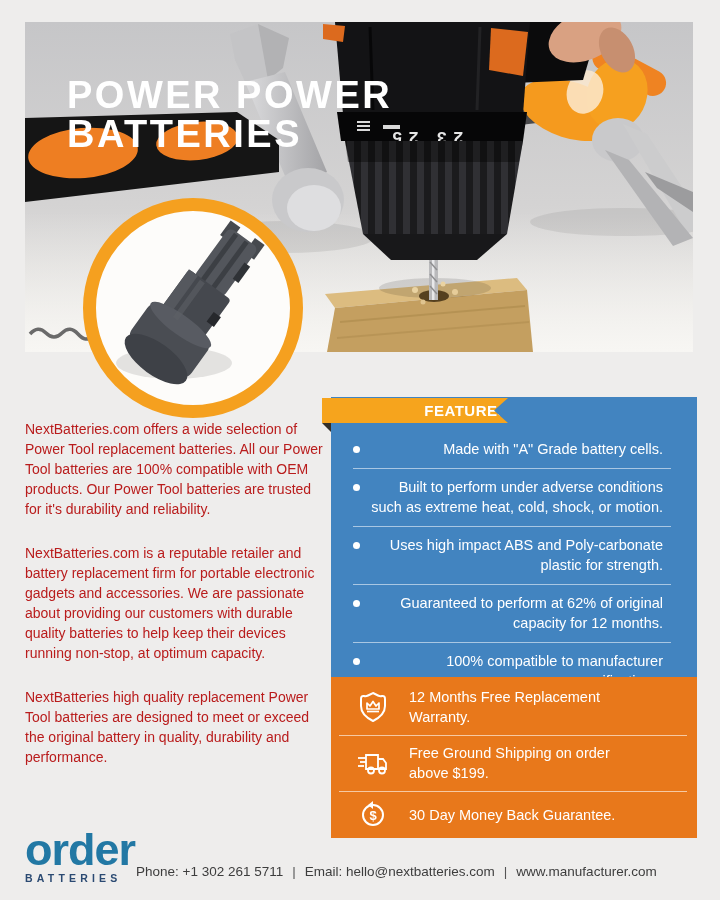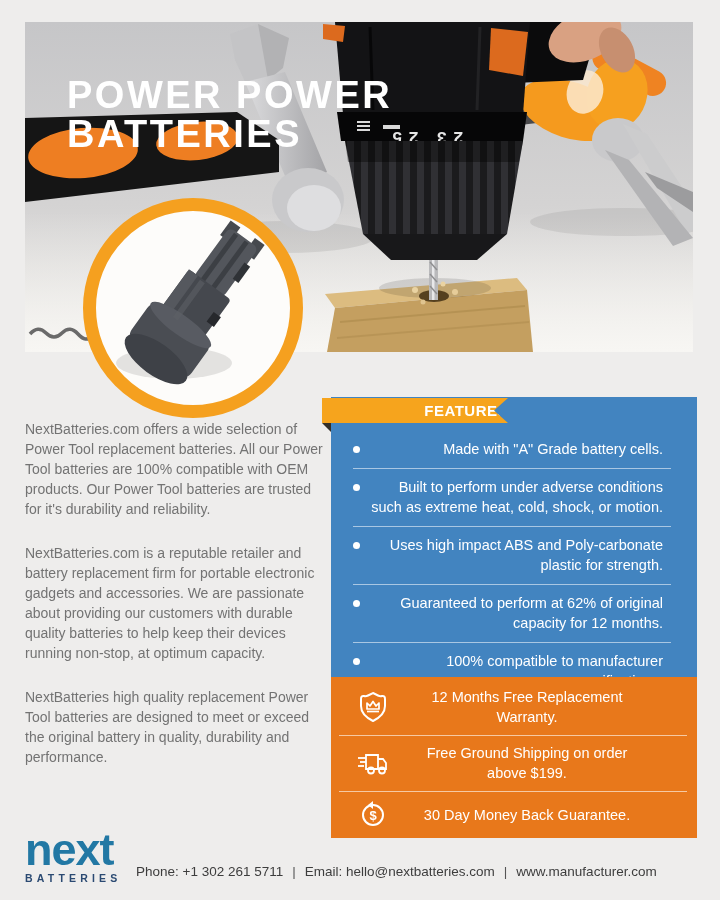--- a/index.html
+++ b/index.html
@@ -22,21 +22,21 @@
   }
   
   .badge{
     position:absolute;left:83px;top:198px;width:194px;height:194px;
     background:#fdfcfa;border:13px solid #F5A01F;border-radius:50%;
     overflow:hidden;z-index:6;
   }
   
   .intro{
     position:absolute;left:25px;top:419px;width:298px;
-    color:#737373;font-size:14px;line-height:20px;
+    color:#b91c1c;font-size:14px;line-height:20px;
   }
   .intro p{margin:0 0 24px 0;}
   
   .features{
     position:absolute;left:331px;top:397px;width:366px;min-height:262px;
     background:#4284C0;z-index:4;box-sizing:border-box;padding:34px 16px 10px 0;text-align:right;
   }
   .ribbon{
     position:absolute;left:-9px;top:1px;width:186px;height:25px;
     background:#F6A41D;
@@ -64,21 +64,21 @@
     position:absolute;left:331px;top:677px;width:366px;height:161px;
     background:#E8781B;z-index:4;box-sizing:border-box;padding:3px 0;
   }
   .benefit-row{
     display:flex;align-items:center;gap:20px;
     margin:0 10px 0 8px;padding:7px 0 8px 18px;
     border-bottom:1px solid rgba(255,255,255,0.6);
   }
   .benefit-row:last-child{border-bottom:none;}
   .benefit-icon{flex:0 0 32px;height:32px;}
-  .benefit-text{color:#ffffff;font-size:14.5px;line-height:20px;width:236px;text-align:center;}
+  .benefit-text{color:#ffffff;font-size:14.5px;line-height:20px;width:236px;}
   
   .logo{position:absolute;left:25px;top:833px;z-index:3;}
   .logo-main{
     color:#2278A4;font-size:45px;font-weight:bold;letter-spacing:-1px;
     line-height:34px;display:block;
   }
   .logo-sub{
     color:#2B4A72;font-size:10.5px;font-weight:bold;letter-spacing:4.2px;
     display:block;margin-top:5px;
   }
@@ -259,18 +259,18 @@
       <path d="M26 16 A10 10 0 1 1 16 6" fill="none" stroke="#ffffff" stroke-width="2"></path>
       <path d="M26 16 A10 10 0 0 0 16 6" fill="none" stroke="#ffffff" stroke-width="2"></path>
       <polygon points="16,2 16,10 11,6" fill="#ffffff"></polygon>
       <text x="16" y="21" text-anchor="middle" font-size="13" font-weight="bold" fill="#ffffff">$</text>
     </svg>
     <div class="benefit-text">30 Day Money Back Guarantee.</div>
   </div>
 </div>
 
 <div class="logo">
-  <span class="logo-main">next</span>
+  <span class="logo-main">order</span>
   <span class="logo-sub">BATTERIES</span>
 </div>
 <div class="contact">
   <span>Phone: +1 302 261 5711</span><span class="sep">|</span><span>Email: hello@nextbatteries.com</span><span class="sep">|</span><span>www.manufacturer.com</span>
 </div>
 
 </body></html>

